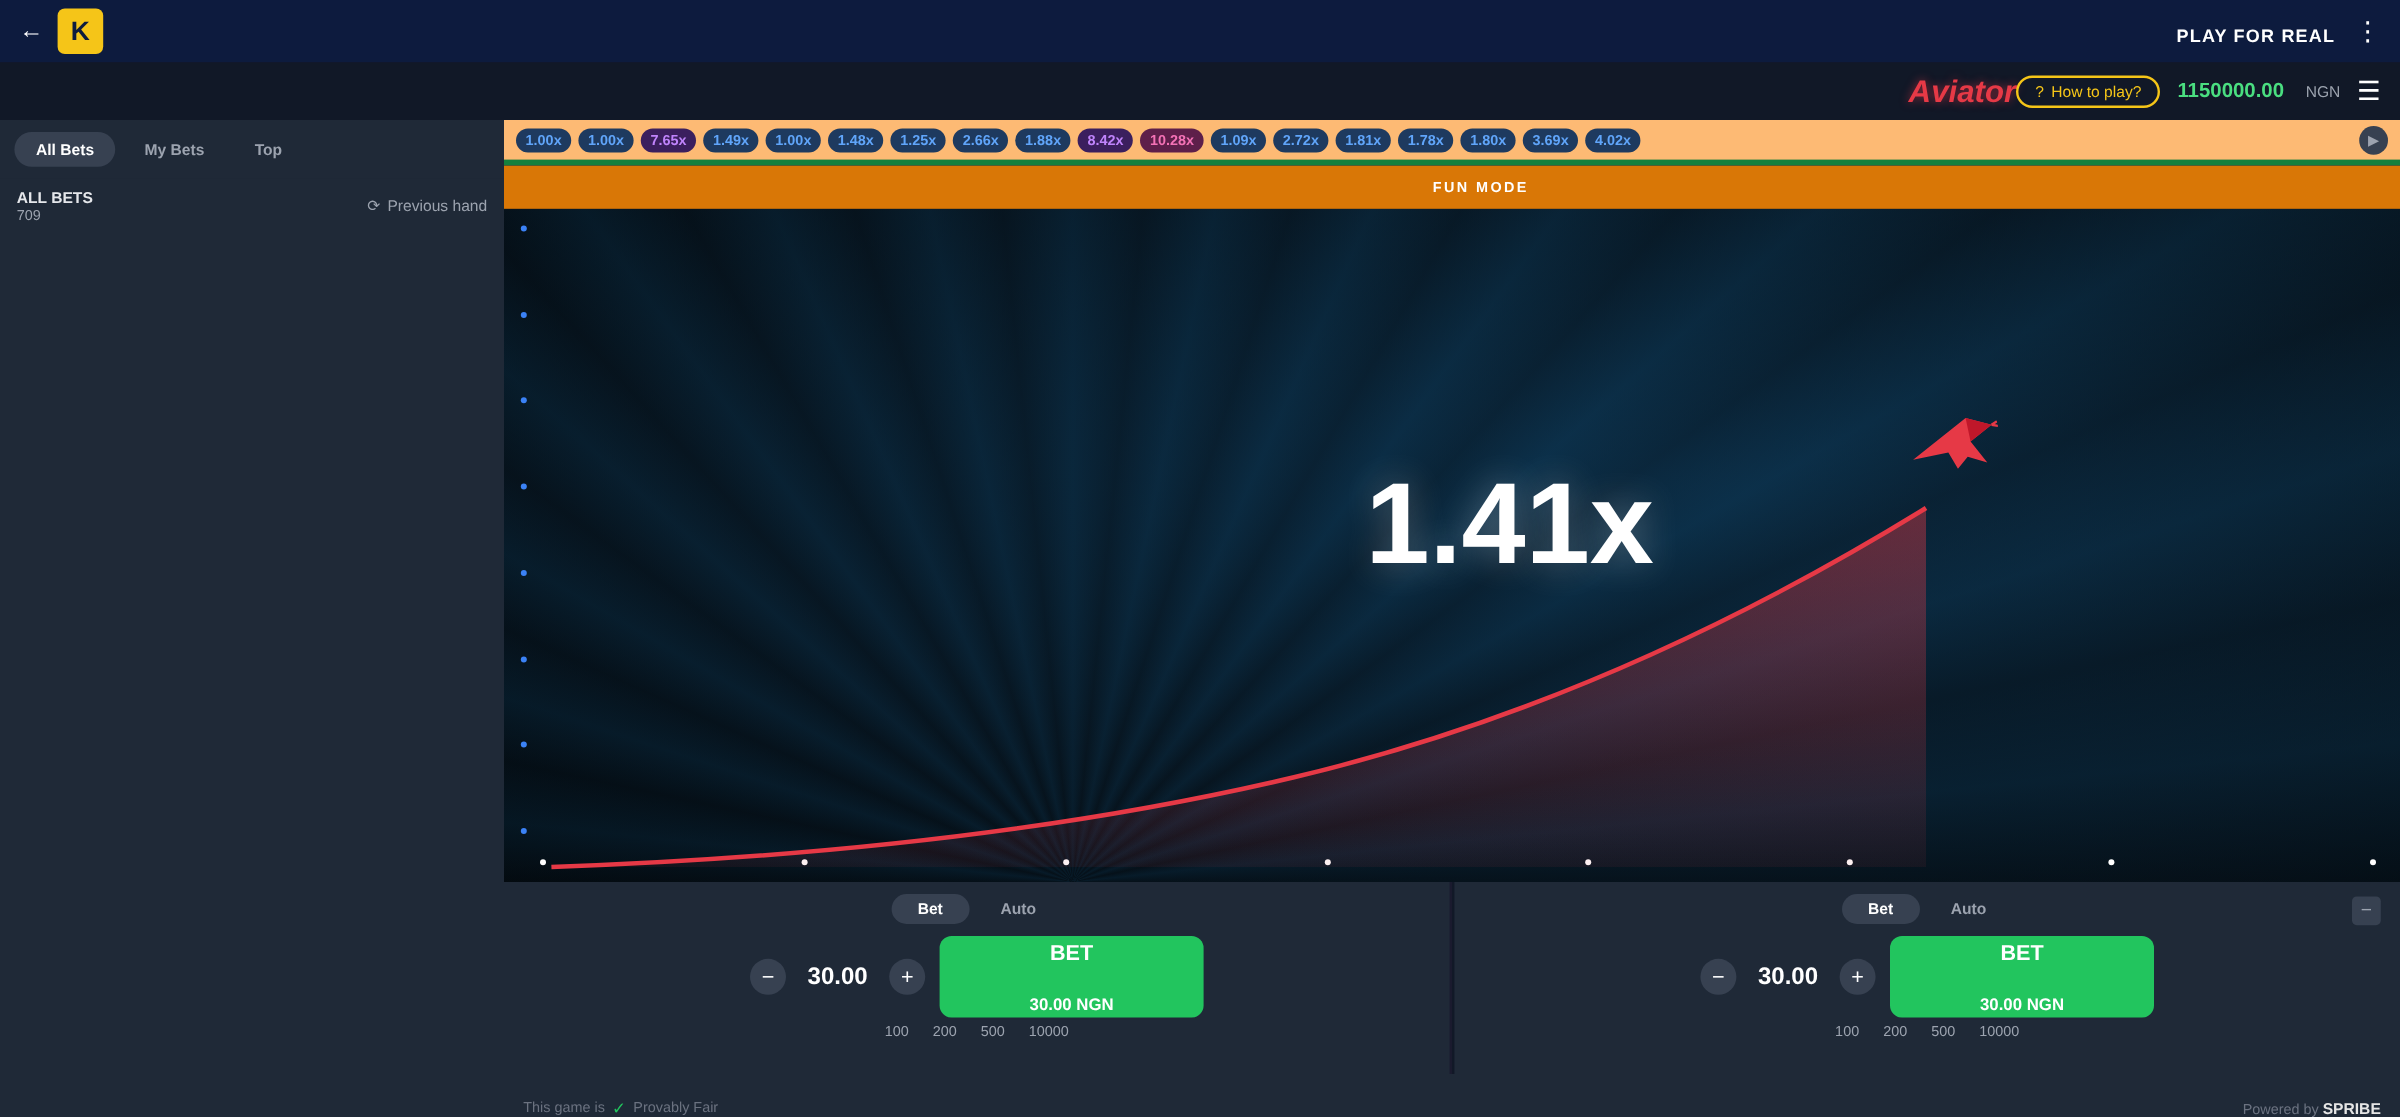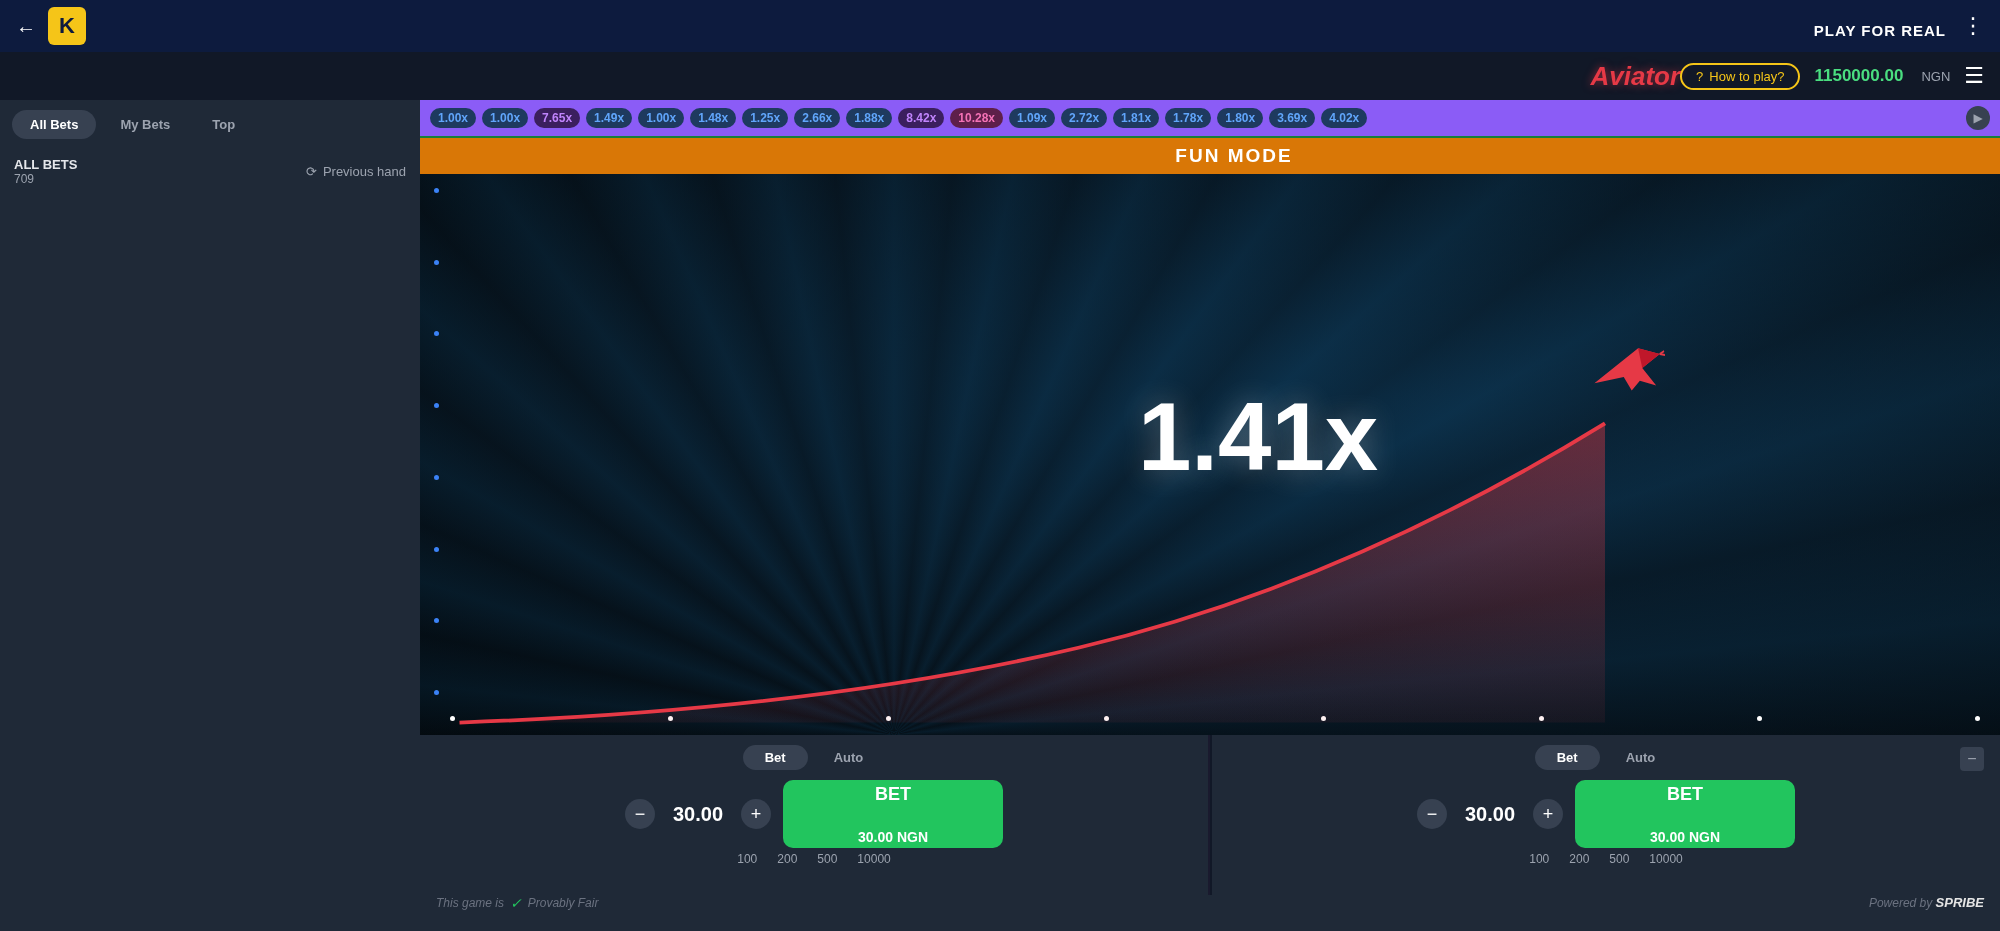--- a/index.html
+++ b/index.html
@@ -191,27 +191,27 @@
     .right-content {
       flex: 1;
       display: flex;
       flex-direction: column;
       background: #111827;
     }
 
     
     .multipliers-row {
       height: 38px;
-      background: #8b5cf6;
+      background: #fdba74;
       display: flex;
       align-items: center;
       padding: 0 10px;
       gap: 6px;
       overflow: hidden;
-      border-bottom: 2px solid #15803d;
+      border-bottom: 5px solid #15803d;
     }
     .mult-badge {
       padding: 3px 8px;
       border-radius: 12px;
       font-size: 12px;
       font-weight: bold;
       white-space: nowrap;
     }
     .mult-blue { background: #1e3a5f; color: #60a5fa; }
     .mult-purple { background: #3b1f5e; color: #c084fc; }
@@ -241,21 +241,21 @@
     .fun-mode-banner {
       position: absolute;
       top: 0;
       left: 0;
       right: 0;
       height: 36px;
       background: #d97706;
       display: flex;
       align-items: center;
       justify-content: center;
-      font-size: 19px;
+      font-size: 12px;
       font-weight: bold;
       color: #fff;
       letter-spacing: 2px;
       z-index: 10;
       padding-left: 48px;
     }
     
     .burst-bg {
       position: absolute;
       top: 36px;
@@ -440,26 +440,25 @@
       display: flex;
       align-items: center;
       justify-content: center;
     }
 
     
     .footer-bar {
       height: 36px;
       background: #1f2937;
       display: flex;
-      align-items: flex-start;
+      align-items: flex-end;
       padding: 0 16px;
       justify-content: space-between;
       font-size: 12px;
       color: #6b7280;
-      font-style: italic;
     }
     .provably-fair {
       display: flex;
       align-items: center;
       gap: 6px;
     }
     .pf-icon {
       color: #22c55e;
       font-size: 14px;
     }

